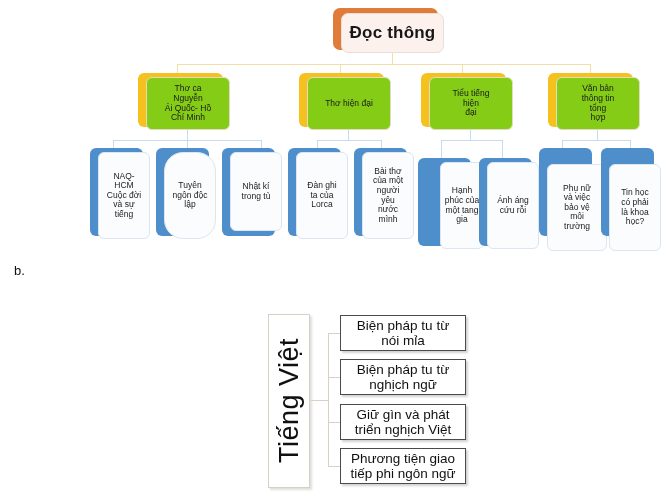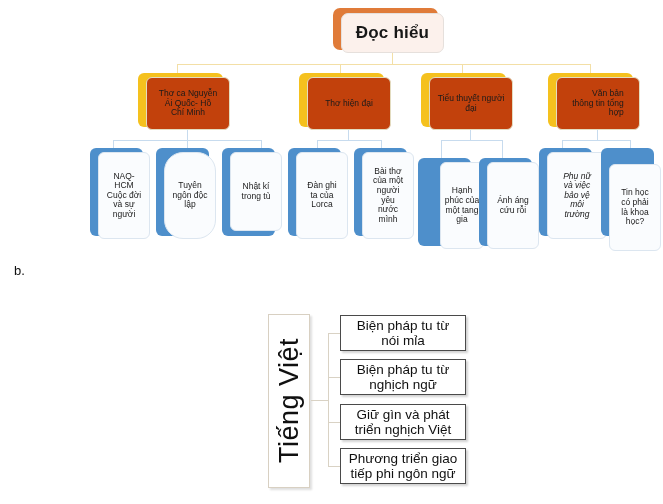--- a/index.html
+++ b/index.html
@@ -44,26 +44,26 @@
     letter-spacing: .2px;
   }
 
   
   .lvl2-shadow {
     position: absolute;
     background: #F5C11E;
     border-radius: 6px;
   }
   .lvl2-box {
-    background: #c2410c;
+    background: #84cc16;
     border: 1px solid #E3DCC0;
     border-radius: 6px;
     font-size: 8.5px;
     color: #1a1a1a;
-    padding: 2px 4px;
+    padding: 2px 16px;
   }
 
   
   .lvl3-shadow {
     position: absolute;
     background: #4E8FCB;
     border-radius: 6px;
   }
   .lvl3-box {
     background: #FAFCFE;
@@ -124,21 +124,21 @@
   }
   .conn-t { background: #D9D2C4; position: absolute; }
 </style>
 </head>
 <body>
 
 <div>
 
   <div class="root-shadow" style="left:333px; top:8px; width:105px; height:42px;"></div>
   <div class="node root-box" style="left:341px; top:13px; width:103px; height:40px;">
-    <span>Đọc hiểu</span>
+    <span>Đọc thông</span>
   </div>
 
   <div class="conn conn-y" style="left:392px; top:53px; width:1.4px; height:12px;"></div>
   <div class="conn conn-y" style="left:177px; top:64px; width:414px; height:1.4px;"></div>
   <div class="conn conn-y" style="left:177px; top:64px; width:1.4px; height:11px;"></div>
   <div class="conn conn-y" style="left:340px; top:64px; width:1.4px; height:11px;"></div>
   <div class="conn conn-y" style="left:462px; top:64px; width:1.4px; height:11px;"></div>
   <div class="conn conn-y" style="left:590px; top:64px; width:1.4px; height:11px;"></div>
 
   <div class="lvl2-shadow" style="left:138px; top:73px; width:85px; height:54px;"></div>
@@ -148,26 +148,26 @@
 Chí Minh</span>
   </div>
 
   <div class="lvl2-shadow" style="left:299px; top:73px; width:85px; height:54px;"></div>
   <div class="node lvl2-box" style="left:307px; top:77px; width:84px; height:53px;">
     <span>Thơ hiện đại</span>
   </div>
 
   <div class="lvl2-shadow" style="left:421px; top:73px; width:85px; height:54px;"></div>
   <div class="node lvl2-box" style="left:429px; top:77px; width:84px; height:53px;">
-    <span>Tiểu thuyết người
+    <span>Tiểu tiếng hiện
 đại</span>
   </div>
 
   <div class="lvl2-shadow" style="left:548px; top:73px; width:85px; height:54px;"></div>
-  <div class="node lvl2-box" style="left:556px; top:77px; width:84px; height:53px;text-align:right;">
+  <div class="node lvl2-box" style="left:556px; top:77px; width:84px; height:53px;">
     <span>Văn bản
 thông tin tổng
 hợp</span>
   </div>
 
   <div class="conn conn-b" style="left:187px; top:130px; width:1.4px; height:11px;"></div>
   <div class="conn conn-b" style="left:113px; top:140px; width:149px; height:1.4px;"></div>
   <div class="conn conn-b" style="left:113px; top:140px; width:1.4px; height:9px;"></div>
   <div class="conn conn-b" style="left:187px; top:140px; width:1.4px; height:9px;"></div>
   <div class="conn conn-b" style="left:261px; top:140px; width:1.4px; height:9px;"></div>
@@ -186,21 +186,21 @@
   <div class="conn conn-b" style="left:562px; top:140px; width:69px; height:1.4px;"></div>
   <div class="conn conn-b" style="left:562px; top:140px; width:1.4px; height:9px;"></div>
   <div class="conn conn-b" style="left:630px; top:140px; width:1.4px; height:9px;"></div>
 
   <div class="lvl3-shadow" style="left:90px; top:148px; width:53px; height:88px;"></div>
   <div class="node lvl3-box" style="left:98px; top:152px; width:52px; height:87px;">
     <span>NAQ-
 HCM
 Cuộc đời
 và sự
-người</span>
+tiếng</span>
   </div>
 
   <div class="lvl3-shadow" style="left:156px; top:148px; width:53px; height:88px;"></div>
   <div class="node lvl3-box" style="left:164px; top:152px; width:52px; height:87px;border-radius:19px;">
     <span>Tuyên
 ngôn độc
 lập</span>
   </div>
 
   <div class="lvl3-shadow" style="left:222px; top:148px; width:53px; height:88px;"></div>
@@ -234,21 +234,21 @@
 gia</span>
   </div>
 
   <div class="lvl3-shadow" style="left:479px; top:158px; width:53px; height:88px;"></div>
   <div class="node lvl3-box" style="left:487px; top:162px; width:52px; height:87px;">
     <span>Ánh áng
 cứu rỗi</span>
   </div>
 
   <div class="lvl3-shadow" style="left:539px; top:148px; width:53px; height:88px;"></div>
-  <div class="node lvl3-box" style="left:547px; top:152px; width:60px; height:87px;font-style:italic;">
+  <div class="node lvl3-box" style="left:547px; top:164px; width:60px; height:87px;">
     <span>Phụ nữ
 và việc
 bảo vệ
 môi
 trường</span>
   </div>
 
   <div class="lvl3-shadow" style="left:601px; top:148px; width:53px; height:88px;"></div>
   <div class="node lvl3-box" style="left:609px; top:164px; width:52px; height:87px;">
     <span>Tin học
@@ -279,16 +279,16 @@
   </div>
   <div class="leafbox" style="left:340px; top:359px; width:126px; height:36px;">
     <span>Biện pháp tu từ
 nghịch ngữ</span>
   </div>
   <div class="leafbox" style="left:340px; top:404px; width:126px; height:36px;">
     <span>Giữ gìn và phát
 triển nghịch Việt</span>
   </div>
   <div class="leafbox" style="left:340px; top:448px; width:126px; height:36px;">
-    <span>Phương triển giao
+    <span>Phương tiện giao
 tiếp phi ngôn ngữ</span>
   </div>
 </div>
 
 </body></html>

